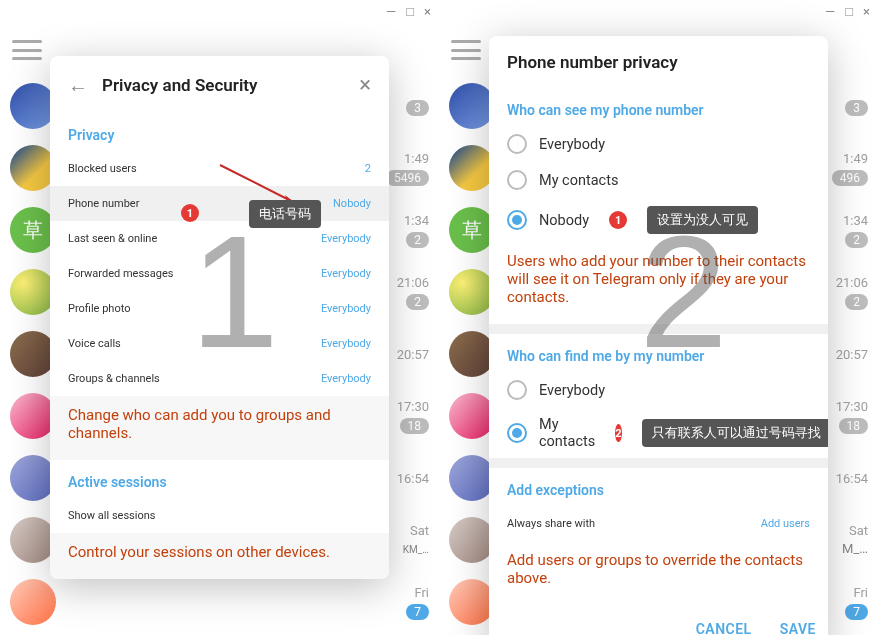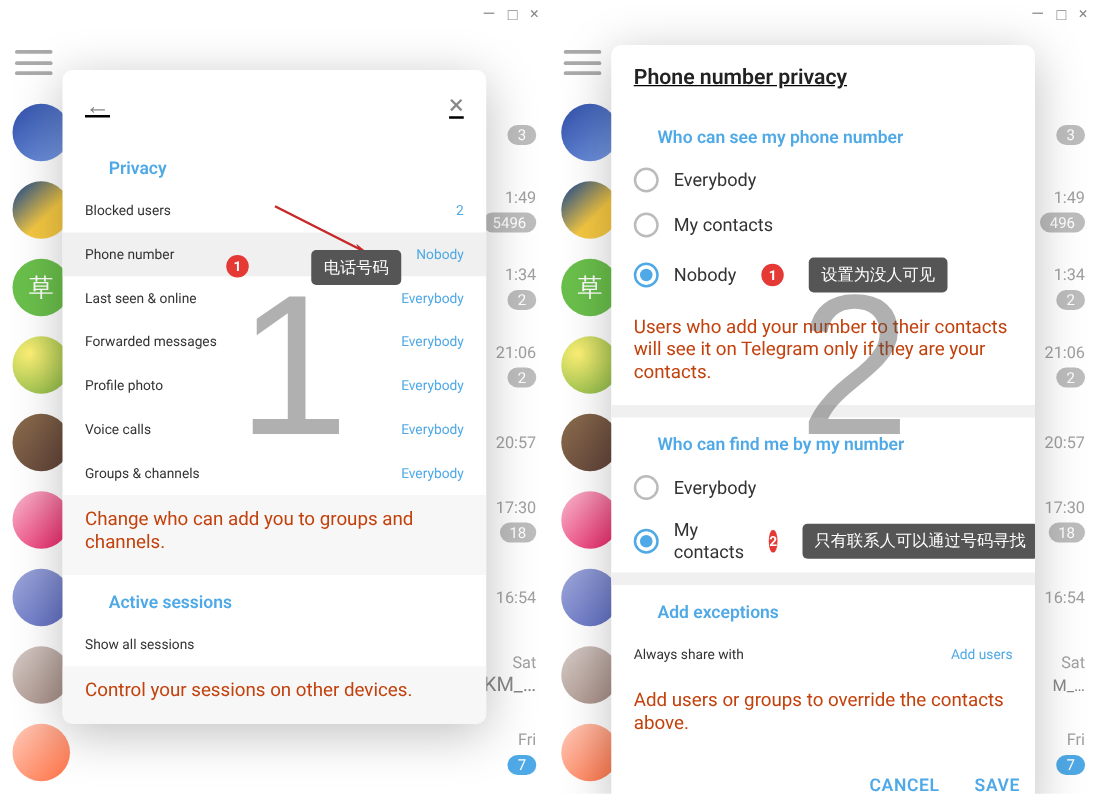--- a/index.html
+++ b/index.html
@@ -92,39 +92,37 @@
   border-radius: 8px;
   box-shadow: 0 8px 40px rgba(0,0,0,0.25);
   z-index: 10;
   overflow: hidden;
 }
 .dialog-header {
   display: flex;
   align-items: center;
   padding: 16px 18px;
   gap: 14px;
-  text-decoration: underline;
 }
 .back-arrow, .close-x {
   color: #888;
   cursor: pointer;
   font-size: 20px;
 }
 .close-x { margin-left: auto; font-size:22px; }
 .dialog-title {
   font-size: 17px;
   font-weight: 600;
   color: #222;
 }
 .section-label {
   color: #4fa9e6;
   font-weight: 600;
   font-size: 14px;
   padding: 14px 18px 8px;
-  margin-left: 19px;
 }
 .setting-row {
   display: flex;
   justify-content: space-between;
   align-items: center;
   padding: 11px 18px;
   font-size: 11px;
   color: #333;
   cursor: pointer;
   position: relative;
@@ -268,32 +266,33 @@
         <div class="chat-meta"><span class="time">17:30</span><span class="badge num ">18</span></div>
       </div>
       <div class="chat-row">
         <div class="avatar c7"></div>
         <div class="chat-meta">
           <span class="time">16:54</span>
         </div>
       </div>
       <div class="chat-row">
         <div class="avatar c8"></div>
-        <div class="chat-meta"><span class="time">Sat</span><span style="color: rgb(136, 136, 136); font-size: 16px;">KM_…</span></div>
+        <div class="chat-meta"><span class="time">Sat</span><span style="color: rgb(136, 136, 136); font-size: 10px;">KM_…</span></div>
       </div>
       <div class="chat-row">
         <div class="avatar c9"></div>
         <div class="chat-meta"><span class="time">Fri</span><span class="badge num blue">7</span></div>
       </div>
       <div class="chat-row"></div>
     </div>
 
   <div class="dialog">
     <div class="dialog-header">
       <span class="back-arrow">←</span>
+      <span class="dialog-title">Privacy and Security</span>
       <span class="close-x">×</span>
     </div>
     <div class="section-label">Privacy</div>
 
     <div class="setting-row">
       <span>Blocked users</span>
       <span class="value">2</span>
     </div>
     <div class="setting-row" style="background:#f0f0f0;">
       <span>Phone number</span>

